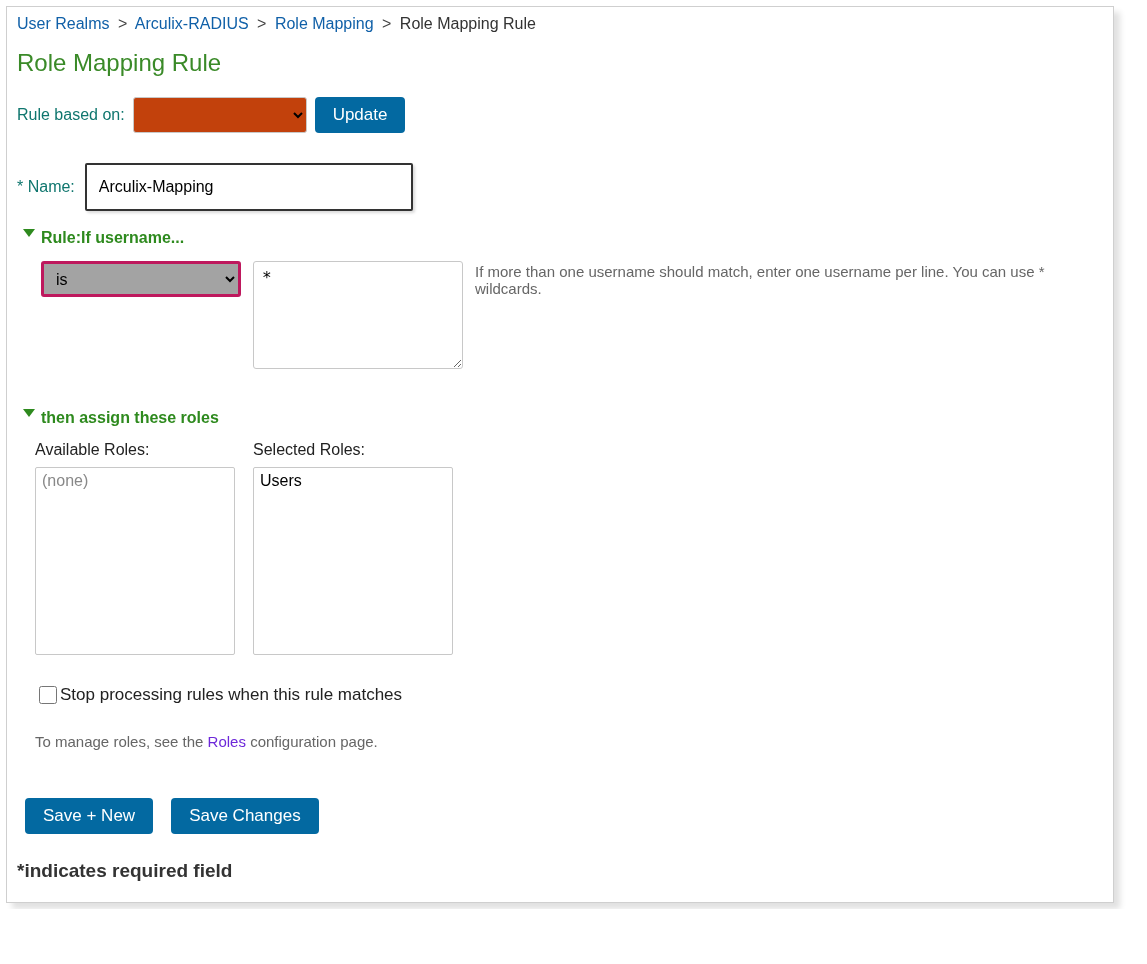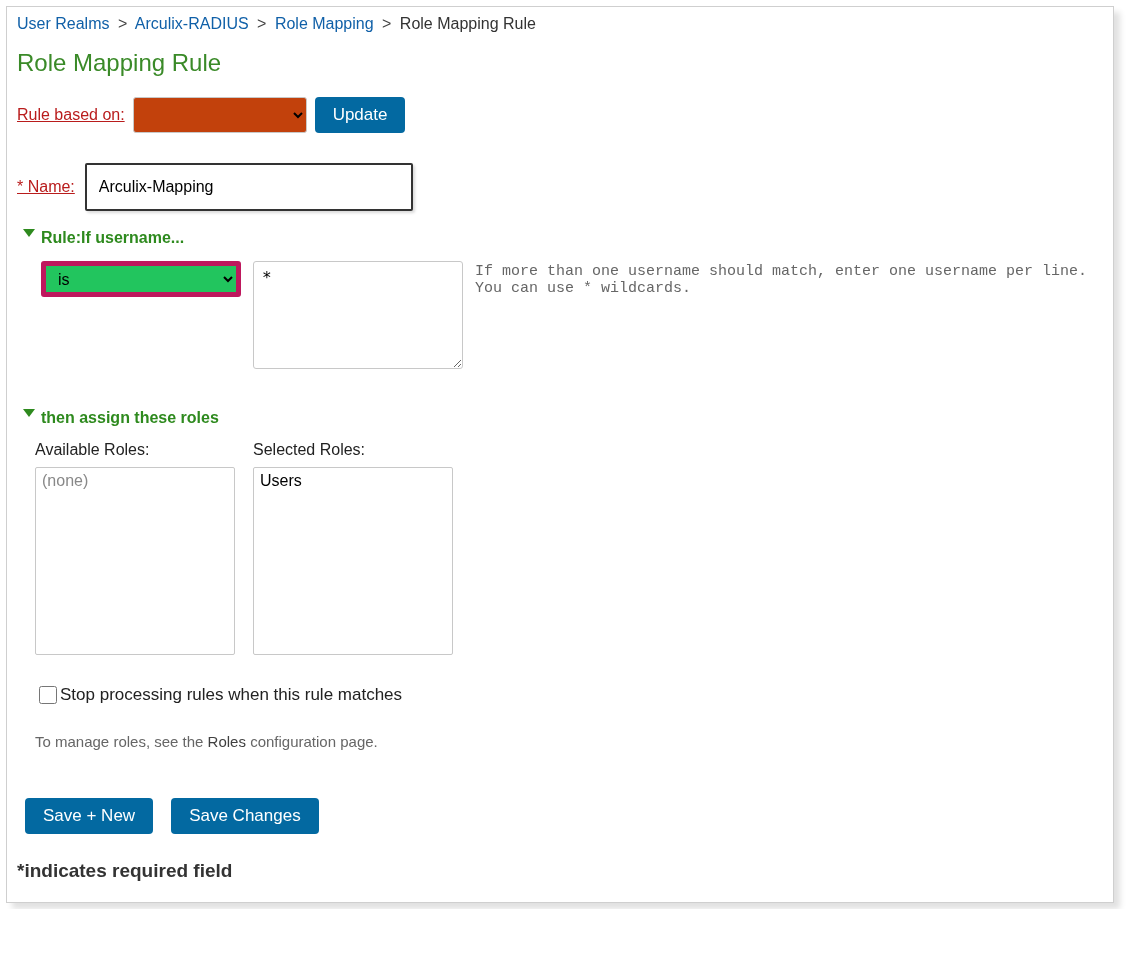--- a/index.html
+++ b/index.html
@@ -50,23 +50,22 @@
 
   
   .row {
     display: flex;
     align-items: center;
     gap: 8px;
     margin-bottom: 20px;
   }
   label.left-label {
     font-size: 16px;
-    color: #b91c1c;
+    color: #0f766e;
     white-space: nowrap;
-    text-decoration: underline;
   }
   select.basis-select {
     height: 36px;
     width: 174px;
     padding: 17px 8px;
     font-size: 16px;
     border: 1px solid #c8c8c8;
     border-radius: 3px;
     background: #c2410c;
   }
@@ -128,40 +127,39 @@
     align-items: flex-start;
     gap: 12px;
     margin-left: 24px;
     margin-bottom: 40px;
   }
   select.cond-select {
     width: 200px;
     height: 36px;
     padding: 4px 8px;
     font-size: 16px;
-    border: 5px solid #be185d;
+    border: 3px solid #be185d;
     border-radius: 3px;
-    background: #22c55e;
+    background: #a3a3a3;
   }
   textarea.cond-text {
     width: 210px;
     height: 108px;
     padding: 6px 8px;
     font-size: 16px;
     border: 1px solid #c8c8c8;
     border-radius: 3px;
     resize: both;
     box-sizing: border-box;
   }
   .hint {
     font-size: 15px;
     color: #666666;
     flex: 1;
     padding-top: 2px;
-    font-family: Liberation Mono, monospace;
   }
 
   
   .roles-body {
     margin-left: 18px;
   }
   .roles-layout {
     display: flex;
     align-items: flex-start;
     gap: 18px;
@@ -214,21 +212,21 @@
     font-size: 17px;
     color: #222;
   }
 
   .manage-note {
     font-size: 15px;
     color: #666666;
     margin: 0 0 48px 0;
   }
   .manage-note a {
-    color: #404040;
+    color: #6d28d9;
     text-decoration: none;
     text-align: center;
   }
 
   .footer-btns {
     display: flex;
     gap: 18px;
     margin-bottom: 26px;
     margin-left: 8px;
   }

